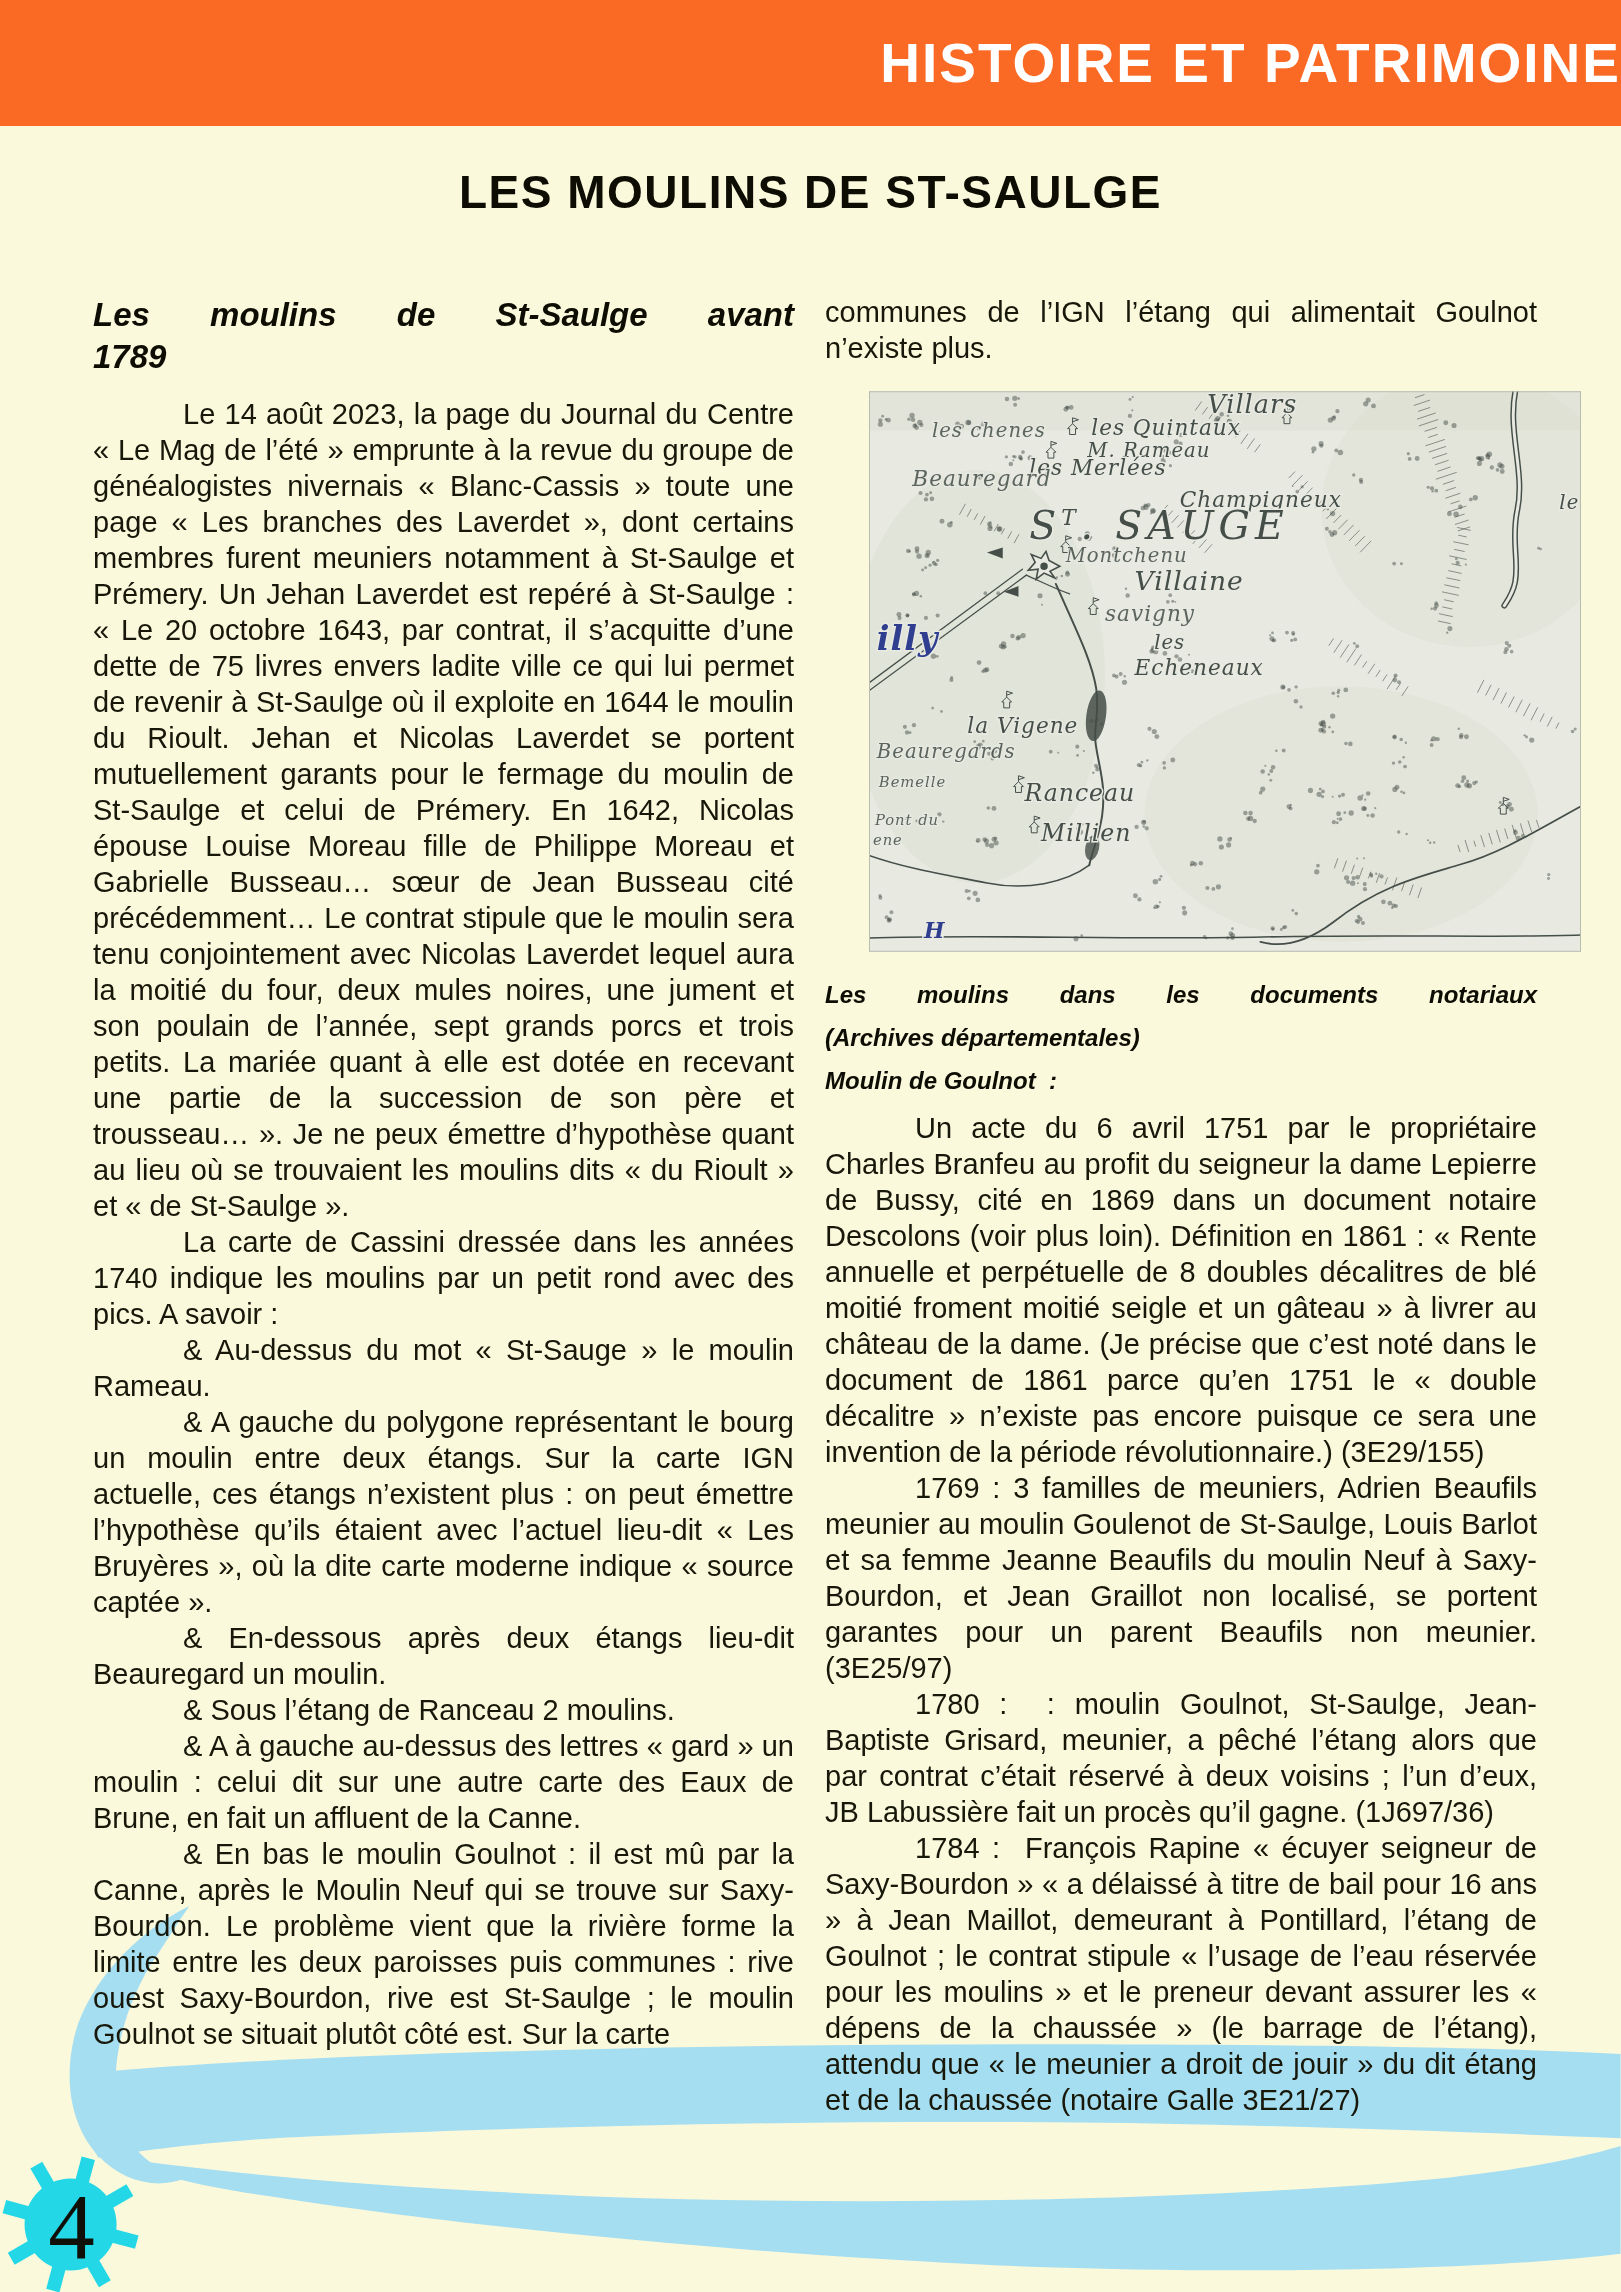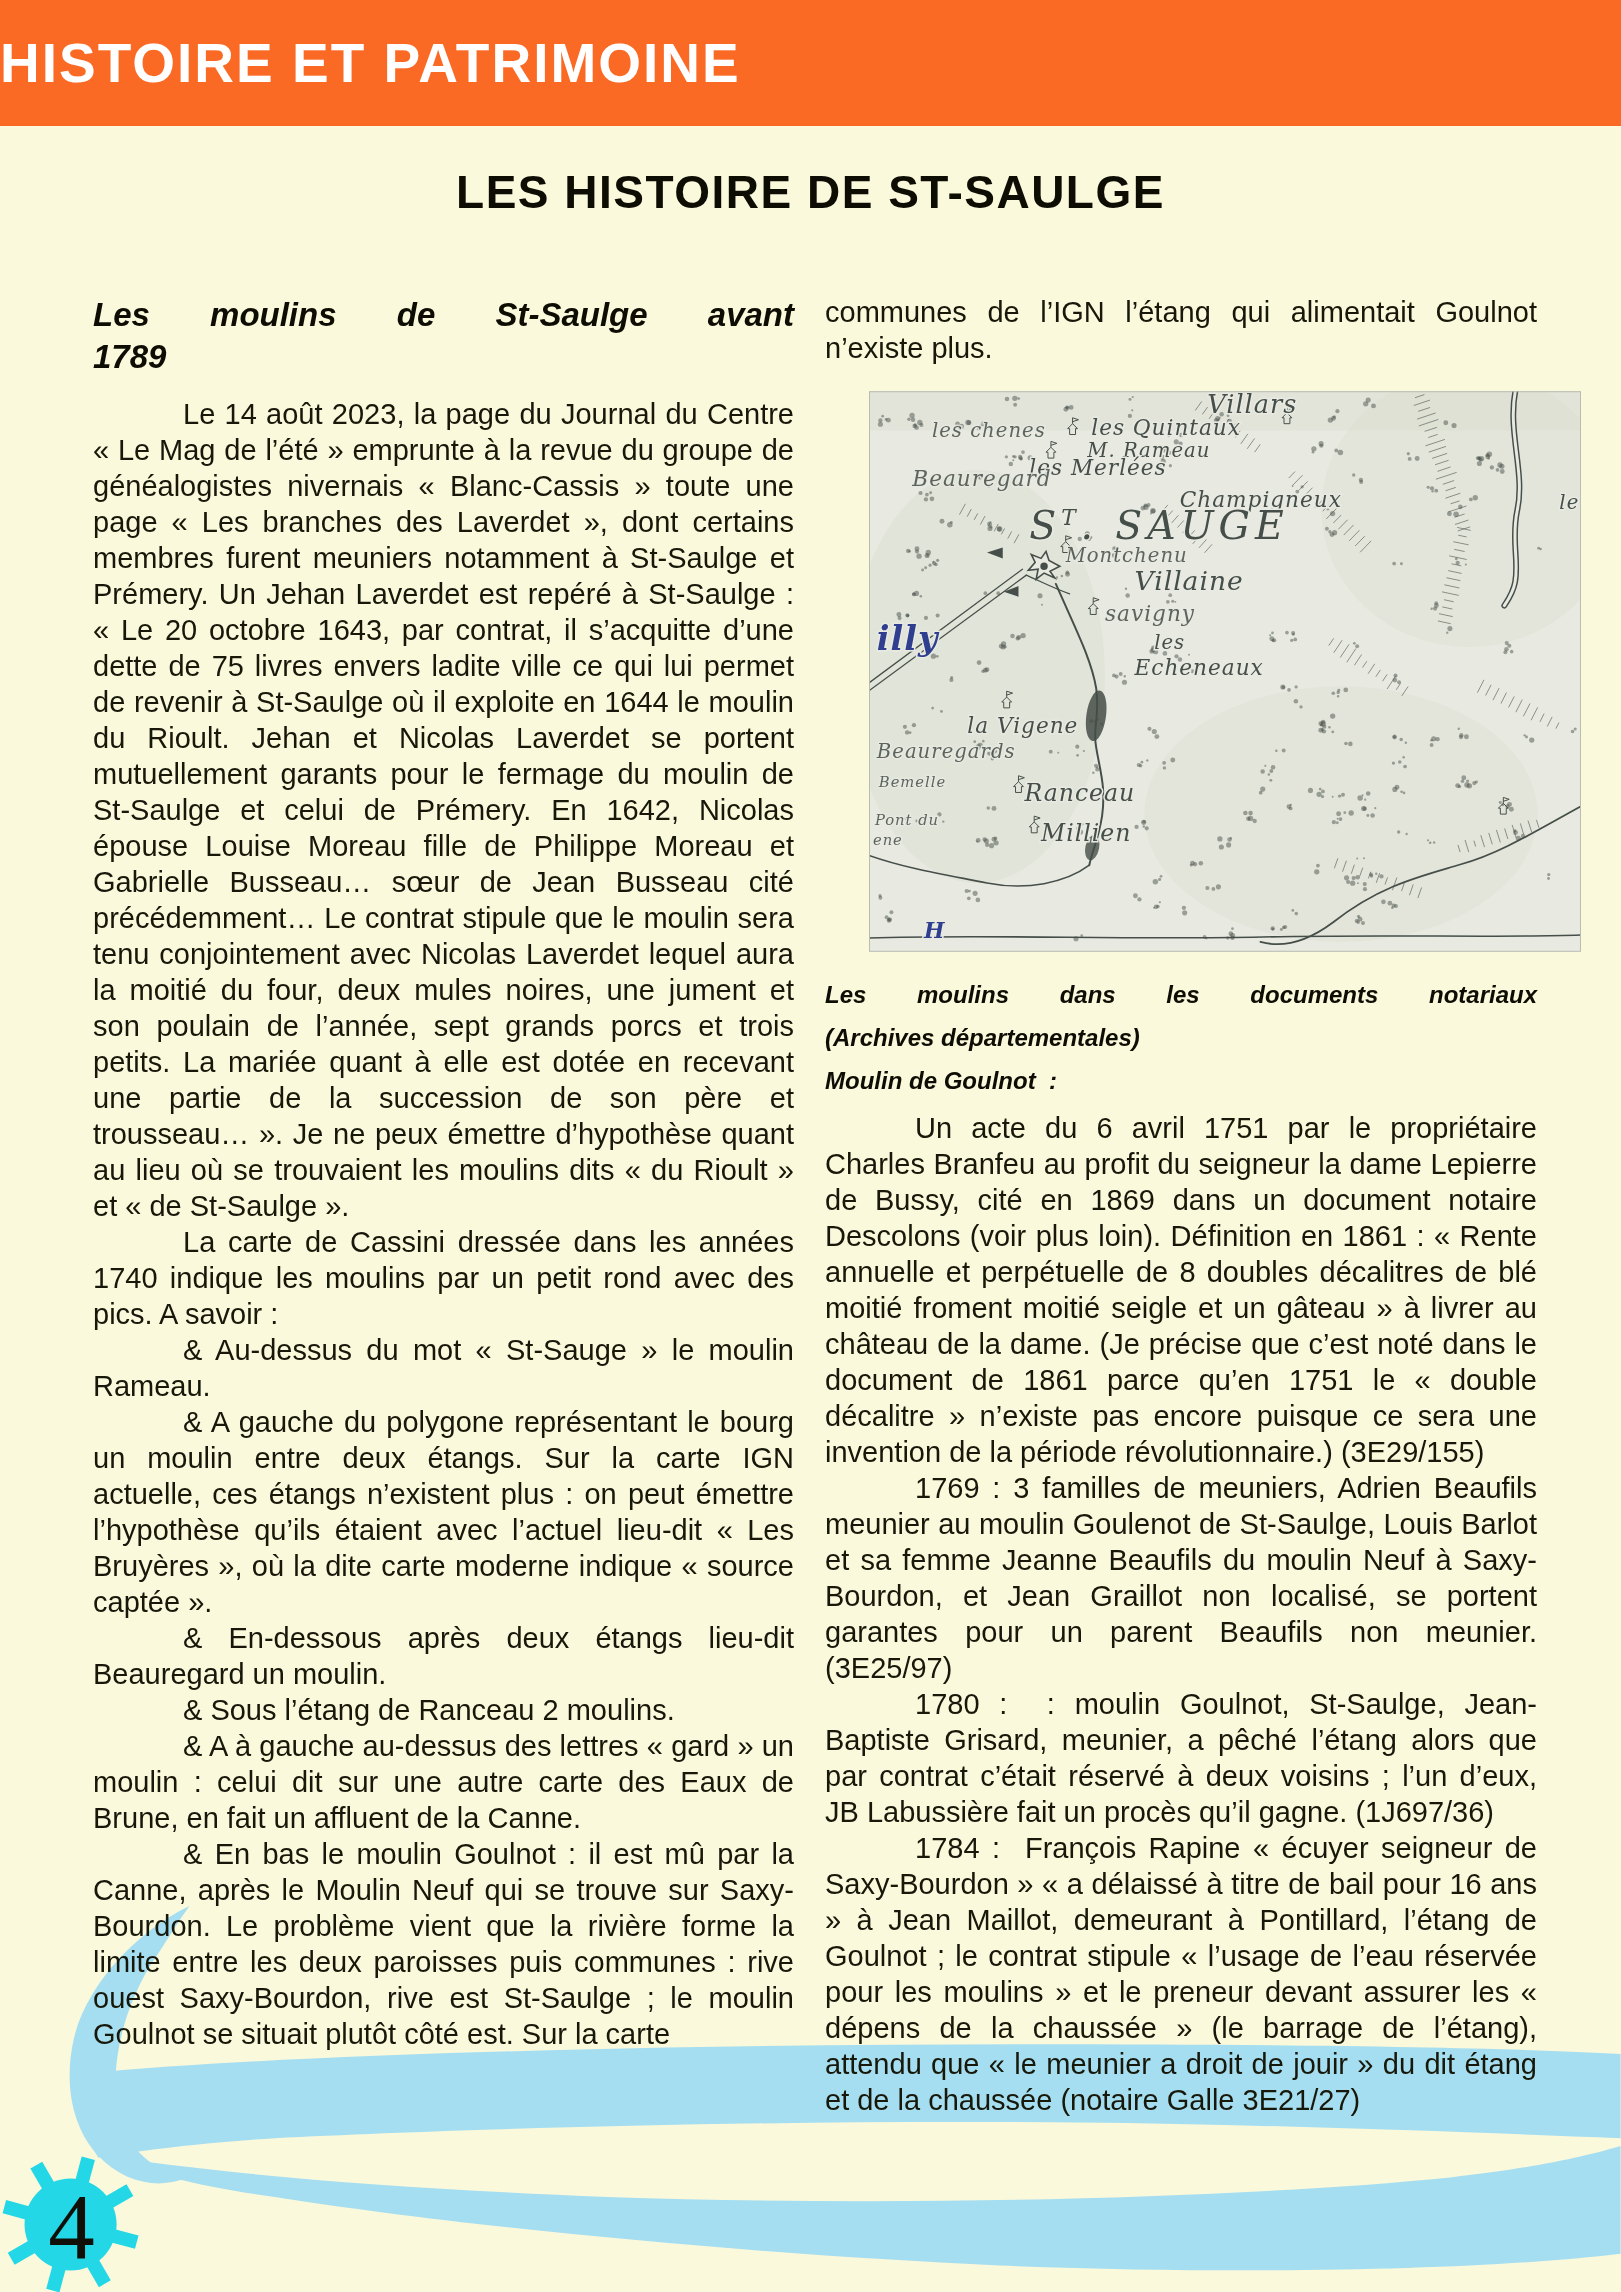--- a/index.html
+++ b/index.html
@@ -1,20 +1,20 @@
 <!DOCTYPE html>
 <html style="--orange: #fb6a24; --cream: #fbf9dc; --ink: #17170a; --wave: #a5def1; --badge: #23d7e6; --map-paper: #e8eae2; --map-ink: #454e49; --map-blue: #2f3e8f;"><head>
 <meta charset="utf-8">
 <style>
   html,body{margin:0;padding:0;background:#888;}
   .page{position:relative;width:1621px;height:2293px;overflow:hidden;
         background:var(--cream,#fbf9dc);font-family:"Liberation Sans",sans-serif;color:var(--ink,#17170a);}
   
   .banner{position:absolute;left:0;top:0;width:1621px;height:126px;background:var(--orange,#fb6a24);z-index:2;}
-  .banner-title{display:block;width:100%;text-align:left;line-height:126px;color:#fff;
+  .banner-title{display:block;width:100%;text-align:right;line-height:126px;color:#fff;
         font-size:55px;font-weight:800;letter-spacing:2px;white-space:nowrap;border-radius:20px;}
   
   .article-title{position:absolute;left:0;top:165px;width:100%;margin:0;text-align:center;z-index:2;
         font-size:46px;font-weight:800;letter-spacing:1.5px;color:#0d0d04;}
   
   .col{position:absolute;top:294px;z-index:2;}
   .col.left{left:93px;width:701px;}
   .col.right{left:825px;width:712px;}
   .col h2{margin:0 0 17.6px 0;font-size:33px;line-height:42px;font-weight:800;font-style:italic;color:#0d0d04;}
   .col.right h2{font-size:24px;line-height:43px;margin:21.6px 0 7.8px 0;}
@@ -44,21 +44,21 @@
 </style>
 </head>
 <body>
 
 <div class="page">
 
   <header class="banner">
     <span class="banner-title">HISTOIRE ET PATRIMOINE</span>
   </header>
 
-  <h1 class="article-title">LES HISTOIRE DE ST-SAULGE</h1>
+  <h1 class="article-title">LES MOULINS DE ST-SAULGE</h1>
 
   <svg class="decor" viewBox="0 0 1654 439" aria-hidden="true">
     <path d="M193,45 C140,70 88,125 75,180 C64,228 74,272 100,300 C124,326 158,334 186,324 C150,310 128,290 120,255 C112,215 122,150 160,95 C172,77 182,60 193,45 Z"></path>
     <path d="M95,215 C300,196 700,186 1050,186 C1350,186 1550,190 1654,196 L1654,282 C1500,276 1300,268 1100,266 C800,263 480,272 280,282 C200,287 140,295 100,302 C80,270 82,240 95,215 Z"></path>
     <path d="M118,302 C260,322 420,334 620,342 C920,352 1260,344 1480,322 C1570,312 1620,300 1654,290 L1654,400 C1520,416 1280,422 1020,412 C760,400 470,372 280,342 C205,332 150,318 118,302 Z"></path>
   </svg>
 
   <div class="col left">
     <h2>
       <span class="jline">Les moulins de St-Saulge avant</span>

